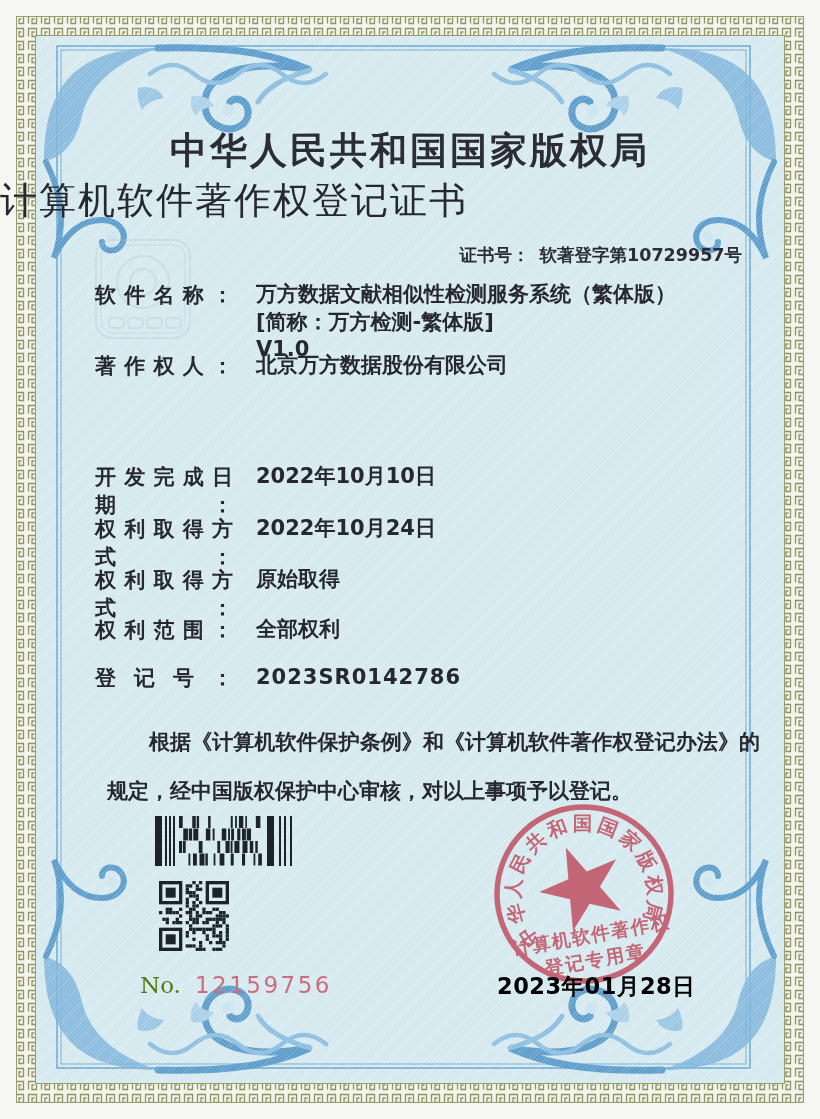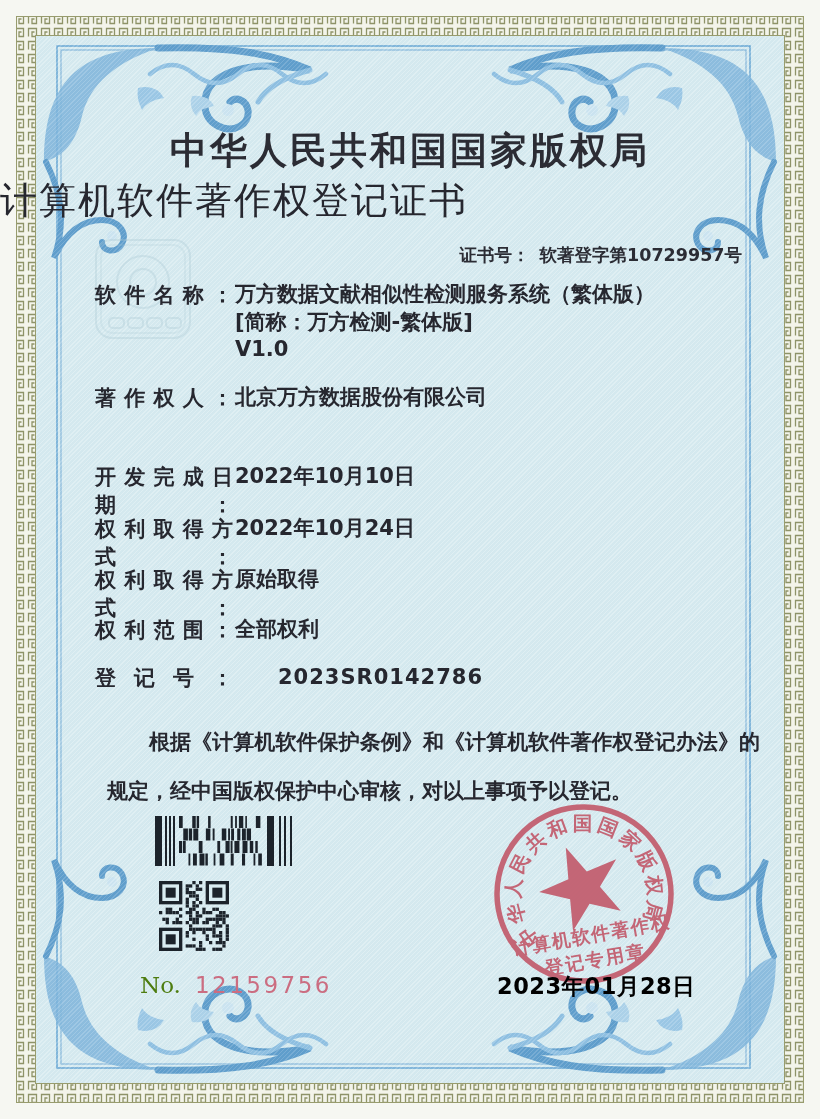--- a/index.html
+++ b/index.html
@@ -11,23 +11,23 @@
   .emboss{position:absolute;left:88px;top:234px;z-index:1;opacity:.55;}
   .content{position:absolute;left:0;top:0;width:820px;height:925px;z-index:2;color:#26272f;}
   .issuer{position:absolute;left:0;top:126px;width:820px;text-align:center;margin:0;
     font-family:"DejaVu Serif",serif;font-size:37px;font-weight:700;letter-spacing:3px;color:#2b2c34;}
   .cert-title{position:absolute;left:0;top:176px;width:820px;text-align:left;margin:0;
     font-family:"DejaVu Serif",serif;font-size:37px;font-weight:400;letter-spacing:2px;color:#26272f;}
   .certno{position:absolute;top:243px;right:78px;font-size:17.5px;font-weight:700;color:#2b2c34;}
   .certno .lbl{margin-right:10px;}
   .row{position:absolute;left:95px;display:flex;align-items:flex-start;font-size:21px;font-weight:700;color:#26272f;}
   .row .label{width:138px;text-align:justify;text-align-last:justify;flex:none;}
-  .row .val{margin-left:2px;line-height:27.5px;}
-  .r-name{top:281px;} .r-holder{top:384px;} .r-dev{top:463px;} .r-pub{top:515px;}
-  .r-acq{top:566px;} .r-scope{top:616px;align-items:center;} .r-reg{top:664px;gap:43px;}
+  .row .val{margin-left:23px;line-height:27.5px;}
+  .r-name{top:281px;} .r-holder{top:352px;} .r-dev{top:463px;} .r-pub{top:515px;}
+  .r-acq{top:566px;} .r-scope{top:616px;align-items:center;} .r-reg{top:664px;}
   .r-reg .val{letter-spacing:1px;}
   .statement{position:absolute;left:95px;top:706px;width:653px;margin:12px;
     font-size:21px;font-weight:600;line-height:49px;text-align:justify;text-indent:2em;color:#26272f;}
   .barcode{position:absolute;left:155px;top:816px;z-index:2;}
   .qrcode{position:absolute;left:159px;top:881px;z-index:2;}
   .serial{position:absolute;left:140px;top:972px;font-size:23px;z-index:2;}
   .serial .no{font-family:"DejaVu Serif",serif;color:#4d7c0f;margin-right:14px;}
   .serial .num{color:#cb6d81;letter-spacing:2.5px;font-weight:500;}
   .seal{position:absolute;left:468px;top:780px;z-index:2;}
   .issue-date{position:absolute;left:497px;top:971px;font-size:22.5px;font-weight:700;color:#000000;z-index:3;letter-spacing:.5px;}

